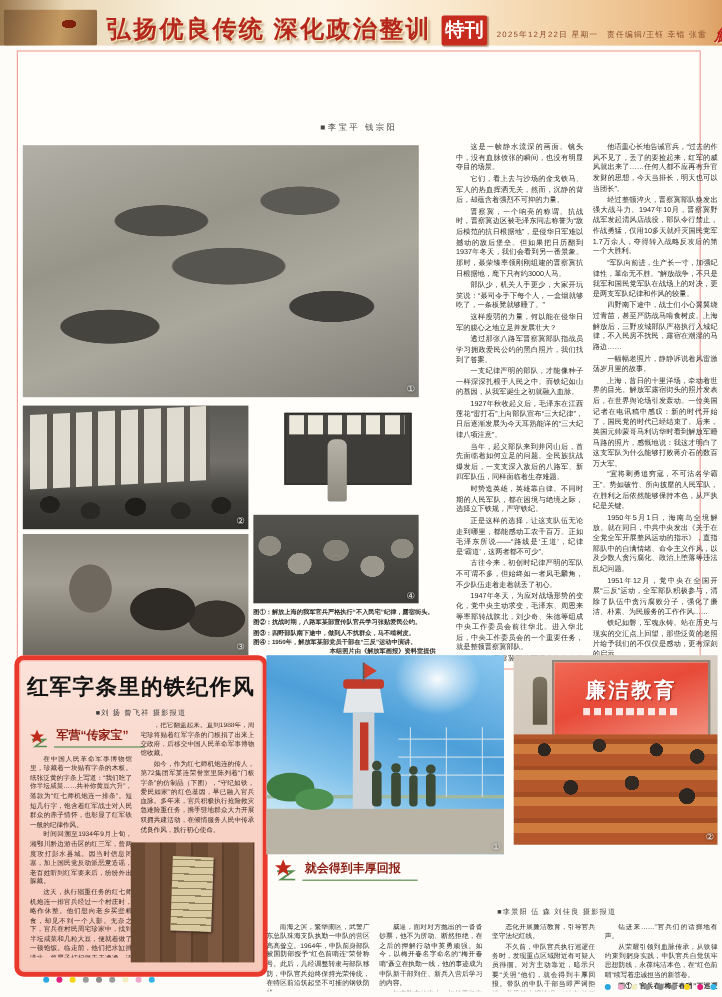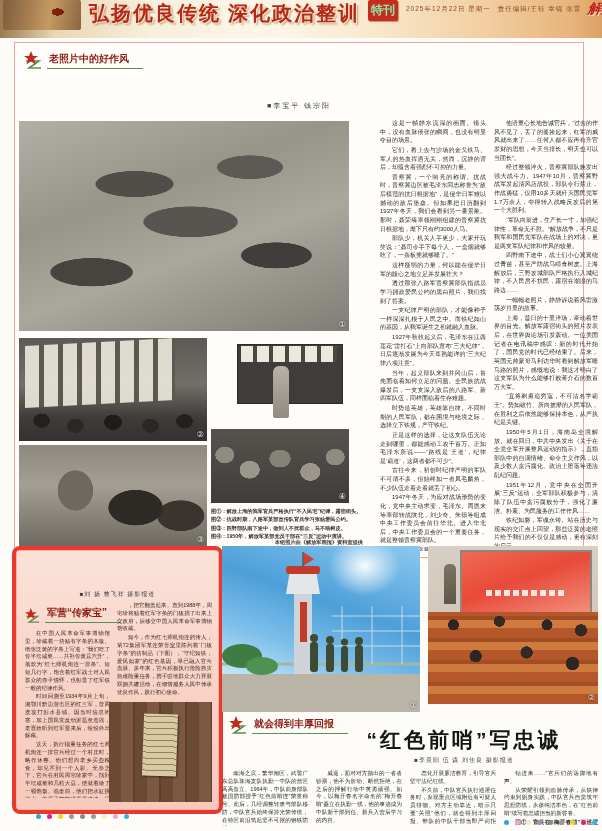--- a/index.html
+++ b/index.html
@@ -1,26 +1,26 @@
 <!DOCTYPE html>
 <html><head>
 <meta charset="utf-8">
 <style>
   html,body{margin:0;padding:0;background:#e8e6e0;}
   #page{position:relative;width:602px;height:831px;background:#fdfcf8;overflow:hidden;
         font-family:"Liberation Sans",sans-serif;color:#2b2b2b;margin:0 auto;}
   
-  #banner{position:absolute;left:0;top:0;width:602px;height:38px;display:flex;align-items:flex-start;gap:8px;
+  #banner{position:absolute;left:0;top:0;width:602px;height:38px;display:flex;align-items:flex-end;gap:8px;
     background:linear-gradient(90deg,#9c7a50 0%,#e9d6b4 9%,#f8efdc 25%,#fdf6e8 45%,#f9e8cd 62%,#f2cfa2 80%,#e8b47c 95%,#dca064 100%);}
   .banner-decor{width:78px;height:30px;margin-left:3px;border-radius:2px;flex:0 0 auto;
     background:linear-gradient(100deg,#7d5d3c,#a87f50 35%,#c59a62 60%,#8a6540 100%),
     radial-gradient(10px 6px at 70% 40%,#b03a26 60%,transparent 61%);background-blend-mode:multiply;}
   .banner-slogan{font-family:"Liberation Serif",serif;font-weight:bold;font-size:20px;letter-spacing:2px;
     color:#b5271c;white-space:nowrap;text-shadow:1px 1px 0 #f8e7bd,2px 2px 2px rgba(110,60,10,.45);}
-  .special-box{background:#c62b1e;color:#86efac;font-weight:bold;font-size:12px;padding:2px 3px;border-radius:2px;
+  .special-box{background:#c62b1e;color:#ffffff;font-weight:bold;font-size:16px;padding:2px 3px;border-radius:2px;
     box-shadow:1px 1px 1px rgba(90,40,0,.4);flex:0 0 auto;}
   .banner-right{display:flex;align-items:center;gap:7px;margin-left:auto;margin-right:6px;white-space:nowrap;}
   .banner-date,.banner-editors{font-size:6.5px;color:#8a4a2a;letter-spacing:1px;}
   .masthead{font-family:"Liberation Serif",serif;font-weight:bold;font-style:italic;font-size:13.5px;color:#bf231b;
     transform:skewX(-6deg);text-shadow:1px 1px 0 rgba(255,240,210,.8);}
   
   #main-box{position:absolute;left:14px;top:42px;width:568px;height:514px;border:1px solid #efa39a;background:#fffefb;}
   .star-tag{position:absolute;display:flex;align-items:flex-end;gap:4px;}
   .star-tag .tag-text{font-weight:bold;color:#8c1d12;border-bottom:1.5px solid #5a8f53;padding:0 14px 2px 2px;}
   #main-tag{left:8px;top:8px;}
@@ -149,27 +149,20 @@
     <div class="special-box">特刊</div>
     <div class="banner-right">
       <span class="banner-date">2025年12月22日 星期一</span>
       <span class="banner-editors">责任编辑/王钰 幸锟 张雷</span>
       <span class="masthead">解放军报</span>
 
     </div>
   </div>
 
   <div id="main-box">
-    <div class="star-tag" id="main-tag">
-      <svg width="20" height="18" viewBox="0 0 20 18">
-        <polyline points="3,10 16,10 6,17 18,17" fill="none" stroke="#5a8f53" stroke-width="1.6"></polyline>
-        <polygon points="8,0 10,5 15,5 11,8 12.6,13.5 8,10.3 3.4,13.5 5,8 1,5 6,5" fill="#c02a1c"></polygon>
-      </svg>
-      <span class="tag-text">老照片中的好作风</span>
-    </div>
     <div class="main-byline">■李宝平  钱宗阳</div>
 
     <div class="photo" id="photo1">
       <span class="ph-marker">①</span>
     </div>
     <div class="photo" id="photo2">
       <div class="posters"></div>
       <div class="heads"></div>
       <span class="ph-marker">②</span>
     </div>
@@ -216,20 +209,21 @@
         <p>一幅幅老照片，静静诉说着风雷激荡岁月里的故事。</p>
         <p>上海，昔日的十里洋场，牵动着世界的目光。解放军露宿街头的照片发表后，在世界舆论场引发轰动。一位美国记者在电讯稿中感叹：新的时代开始了，国民党的时代已经结束了。后来，英国元帅蒙哥马利访华时看到解放军睡马路的照片，感慨地说：我这才明白了这支军队为什么能够打败蒋介石的数百万大军。</p>
         <p>“宜将剩勇追穷寇，不可沽名学霸王”。势如破竹、所向披靡的人民军队，在胜利之后依然能够保持本色，从严执纪是关键。</p>
         <p>1950年5月1日，海南岛全境解放。就在同日，中共中央发出《关于在全党全军开展整风运动的指示》，直指部队中的自满情绪、命令主义作风，以及少数人贪污腐化、政治上堕落等违法乱纪问题。</p>
         <p>1951年12月，党中央在全国开展“三反”运动，全军部队积极参与，清除了队伍中贪污腐败分子，强化了廉洁、朴素、为民服务的工作作风……</p>
         <p>铁纪如磐，军魂永铸。站在历史与现实的交汇点上回望，那些泛黄的老照片给予我们的不仅仅是感动，更有深刻的启示。</p>
       </div>
   </div>
 
   <div id="note-box">
+    <div class="note-title">红军字条里的铁纪作风</div>
     <div class="note-byline">■刘 扬  曾飞祥  摄影报道</div>
     <div class="star-tag" id="note-tag">
       <svg width="17" height="15" viewBox="0 0 20 18">
         <polyline points="3,10 16,10 6,17 18,17" fill="none" stroke="#5a8f53" stroke-width="1.6"></polyline>
         <polygon points="8,0 10,5 15,5 11,8 12.6,13.5 8,10.3 3.4,13.5 5,8 1,5 6,5" fill="#c02a1c"></polygon>
       </svg>
       <span class="tag-text">军营“传家宝”</span>
     </div>
     <div class="note-col" id="note-col1">
         <p>在中国人民革命军事博物馆里，珍藏着一块贴有字条的木板。纸张泛黄的字条上写道：“我们吃了你半坛咸菜……共补你黄豆六升”，落款为“红七师机炮连一排条”。短短几行字，饱含着红军战士对人民群众的赤子情怀，也彰显了红军铁一般的纪律作风。</p>
@@ -285,35 +279,35 @@
           <circle cx="122.5" cy="96" r="3.6"></circle>
         <rect x="133" y="99" width="8" height="27" rx="3"></rect>
           <circle cx="137" cy="95" r="4"></circle>
       </g>
     </svg>
     <span class="ph-marker">①</span>
   </div>
 
   <div class="photo" id="class-photo">
     <div class="screen">
+      <div class="screen-title">廉洁教育</div>
       <div class="screen-sub"></div>
     </div>
     <div class="instructor"></div>
     <div class="chairs"></div>
     <span class="ph-marker">②</span>
   </div>
 
   <div class="star-tag" id="sentry-tag">
     <svg width="20" height="18" viewBox="0 0 20 18">
       <polyline points="3,10 16,10 6,17 18,17" fill="none" stroke="#5a8f53" stroke-width="1.6"></polyline>
       <polygon points="8,0 10,5 15,5 11,8 12.6,13.5 8,10.3 3.4,13.5 5,8 1,5 6,5" fill="#c02a1c"></polygon>
     </svg>
     <span class="tag-text">就会得到丰厚回报</span>
   </div>
-  <div class="sentry-headline">“红色前哨”写忠诚</div>
   <div class="sentry-byline">■李景阳  伍 森  刘佳良  摄影报道</div>
   <div class="sentry-col" id="s-col1">
       <p>南海之滨，繁华闹区，武警广东总队珠海支队执勤一中队的营区高高耸立。1964年，中队前身部队被国防部授予“红色前哨连”荣誉称号。此后，几经调整转隶与部队移防，中队官兵始终保持光荣传统，在特区前沿筑起坚不可摧的钢铁防线。</p>
     </div>
   <div class="sentry-col" id="s-col2">
       <p>威逼，面对对方抛出的一沓沓钞票，他不为所动、断然拒绝，在之后的押解行动中英勇顽强。如今，以梅开春名字命名的“梅开春哨”矗立在执勤一线，他的事迹成为中队新干部到任、新兵入营后学习的内容。</p>
       <p>拒腐防变的定力，根植于坚定的理想信念。多年来，中队党支部大力加强理论武装，赓续红色基因，同时常</p>
     </div>
   <div class="sentry-col" id="s-col3">
       <p>态化开展廉洁教育，引导官兵坚守法纪红线。</p>

